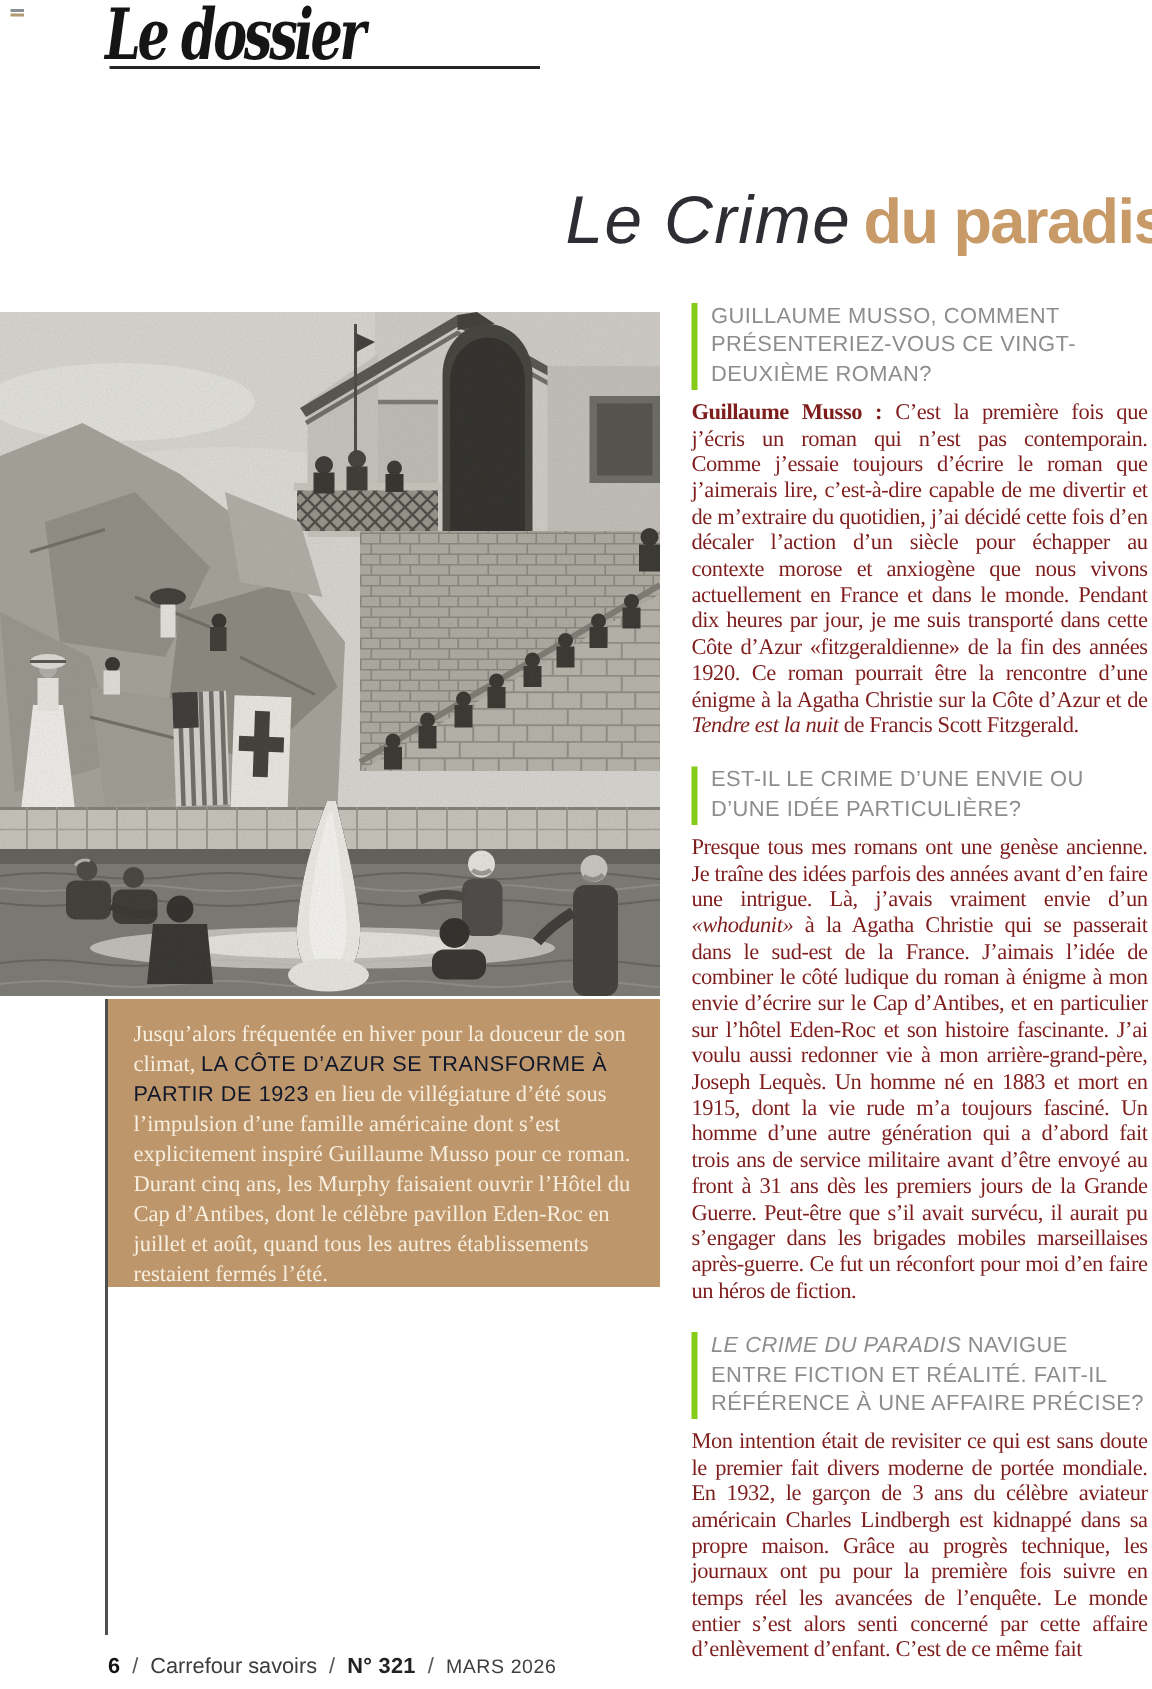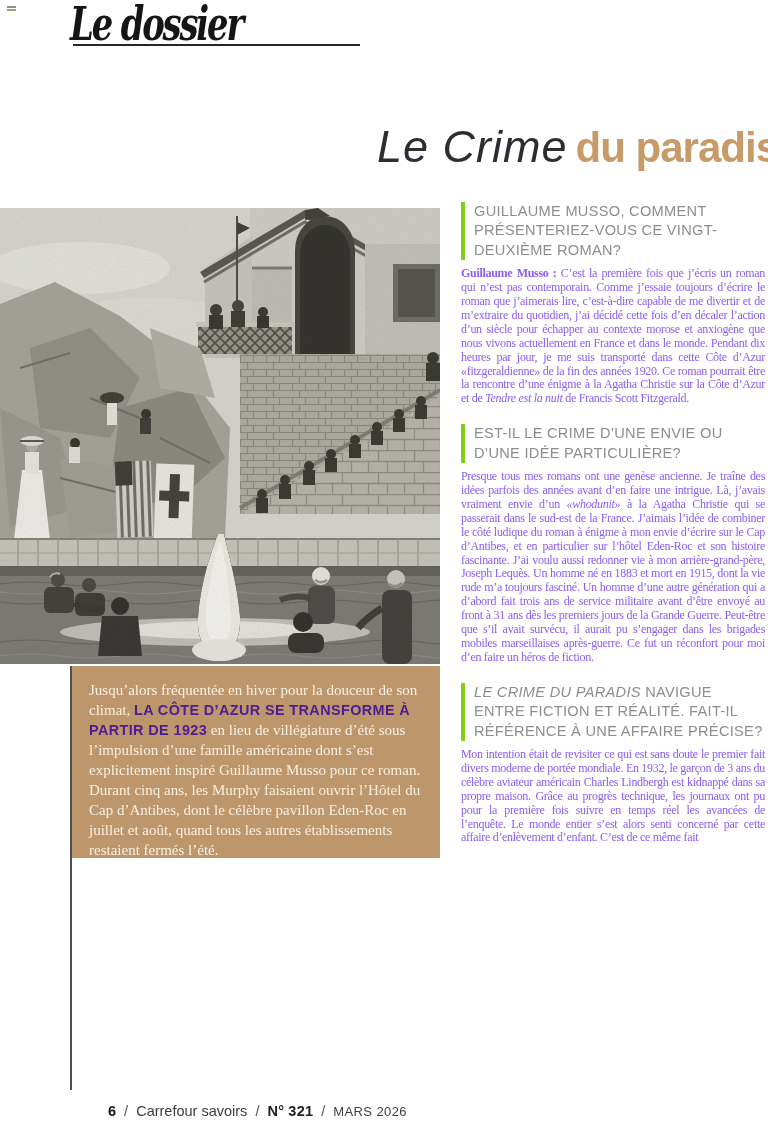--- a/index.html
+++ b/index.html
@@ -36,42 +36,42 @@
   .photo svg{display:block;width:100%;height:100%;}
 
   
   .caption-rule{position:absolute;left:70px;top:666px;width:2px;height:424px;background:#4f4f4f;}
   .caption-box{
     position:absolute;left:72px;top:666px;width:368px;height:192px;box-sizing:border-box;
     background:#be966b;padding:15px 18px 0 17px;
     font-family:"Liberation Serif",serif;font-size:15px;line-height:1.33;color:#f7efe0;
   }
   .caption-box .cap-bold{
-    font-family:"Liberation Sans",sans-serif;font-weight:700;color:#4c1d95;
+    font-family:"Liberation Sans",sans-serif;font-weight:400;color:#0f172a;
     font-size:14.4px;letter-spacing:.4px;
   }
 
   
   .column{position:absolute;left:461px;top:202px;width:304px;}
   .q{
     border-left:4px solid #84cc16;padding-left:9px;margin:0 0 7px 0;
     font-size:14.6px;line-height:1.33;color:#8d8d8d;letter-spacing:.3px;
   }
   .q i{font-style:italic;}
   .a{
     margin:0 0 18px 0;font-family:"Liberation Serif",serif;
-    font-size:12px;line-height:1.16;letter-spacing:-.3px;
-    color:#8b5cf6;text-align:justify;hyphens:auto;-webkit-hyphens:auto;
+    font-size:15px;line-height:1.16;letter-spacing:-.3px;
+    color:#7f1d1d;text-align:justify;hyphens:auto;-webkit-hyphens:auto;
   }
   .a b{font-weight:700;}
   .a i{font-style:italic;}
   .a:last-child{margin-bottom:0;}
 
   
-  .footer{position:absolute;left:72px;top:1103px;font-size:14.5px;color:#3c3c3c;white-space:nowrap;margin-left:36px;}
+  .footer{position:absolute;left:72px;top:1103px;font-size:14.5px;color:#3c3c3c;white-space:nowrap;}
   .footer .pg{font-weight:700;color:#111111;}
   .footer .sep{color:#555555;margin:0 4px;}
   .footer .issue{font-weight:700;color:#222222;letter-spacing:.2px;}
   .footer .date{font-size:13px;letter-spacing:.4px;color:#3f3f3f;}
 </style>
 </head>
 <body>
 
 <div id="page">
 

